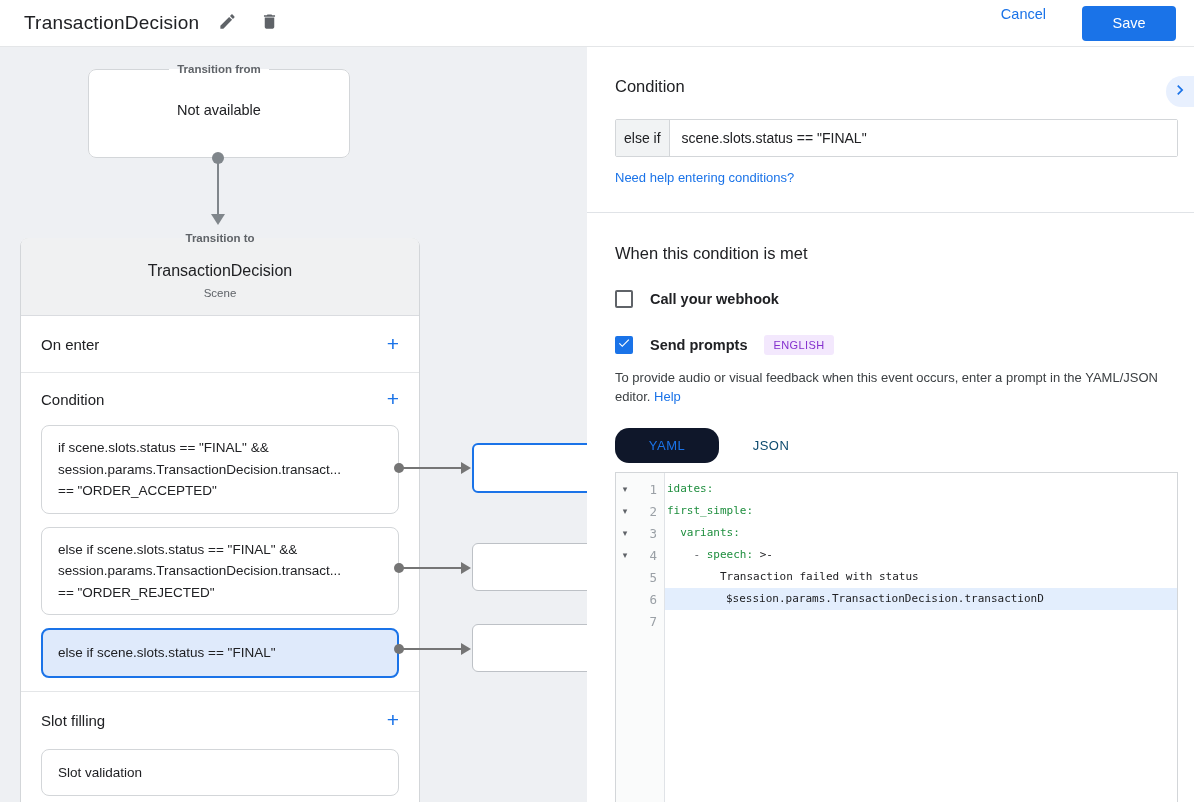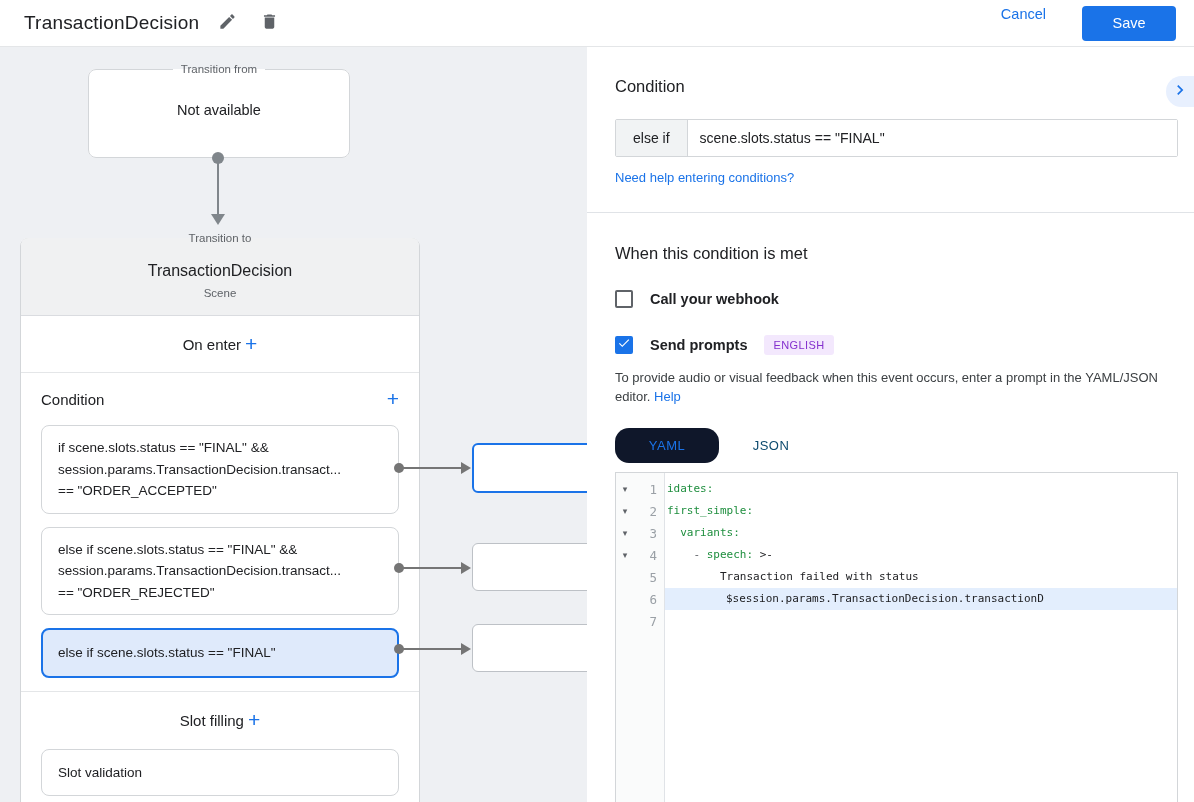--- a/index.html
+++ b/index.html
@@ -17,35 +17,35 @@
   .icon-btn svg { fill:#5f6368; }
   .topbar-right { display:flex; align-items:flex-start; gap:36px; }
   .cancel-btn { background:none; border:none; color:#1a73e8; font-size:14.5px; font-weight:500; cursor:pointer; font-family:inherit; }
   .save-btn { background:#1a73e8; border:none; color:#fff; font-size:14.5px; font-weight:500; cursor:pointer;
               border-radius:4px; width:94px; height:35px; font-family:inherit; }
 
   
   .canvas { position:absolute; left:0; top:47px; width:587px; height:755px; background:#eef0f3; overflow:hidden; }
   fieldset { border:1px solid #d3d6d9; border-radius:8px; background:#fff; }
   fieldset legend { margin:0 auto; padding:0 8px; font-size:11.5px; line-height:14px; color:#5f6368;
-                    position:relative; z-index:2; text-align:center; }
+                    position:relative; z-index:2; text-align:center;font-weight:bold; }
   .flow-from { position:absolute; left:88px; top:15px; width:262px; height:96px; text-align:center; }
   .from-content { margin-top:26px; font-size:14.5px; color:#202124; }
 
   .v-dot { position:absolute; left:212px; top:105px; width:12px; height:12px; border-radius:50%; background:#80868b; }
   .v-line { position:absolute; left:217px; top:111px; width:2px; height:56px; background:#80868b; }
   .v-arrow { position:absolute; left:211px; top:167px; width:0; height:0;
              border-left:7px solid transparent; border-right:7px solid transparent; border-top:11px solid #80868b; }
 
   .flow-to { position:absolute; left:20px; top:184px; width:400px; height:640px; padding:0; }
   .scene-head { margin-top:-7px; background:#f0f1f2; border-bottom:1px solid #dadce0; border-radius:7px 7px 0 0;
                 text-align:center; padding:24px 0 16px; position:relative; z-index:1; }
   .scene-title { font-size:16px; color:#202124; }
   .scene-sub { font-size:11.5px; color:#5f6368; margin-top:7px; }
-  .to-row { display:flex; justify-content:center; align-items:center; padding:0 16px 0 20px;
+  .to-row { display:flex; justify-content:space-between; align-items:center; padding:0 16px 0 20px;
             height:57px; font-size:15px; color:#202124; }
   .to-row.bordered { border-bottom:1px solid #e4e6e8; }
   .sec-head { display:flex; justify-content:space-between; align-items:center; padding:0 16px 0 20px;
               height:52px; font-size:15px; color:#202124; }
   .plus { color:#1a73e8; font-size:21px; font-weight:300; line-height:20px; cursor:pointer; padding:0 4px; }
   .cards { padding:0 20px; }
   .cond-card { border:1px solid #d3d6d9; border-radius:8px; background:#fff; padding:11px 16px;
                font-size:13.5px; line-height:21.5px; color:#202124; white-space:pre-line; margin-bottom:13px; cursor:pointer; }
   .cond-card.selected { background:#dfeafb; border:2px solid #1a73e8; padding:12px 15px; margin-bottom:0; }
   .to-div { border-top:1px solid #e4e6e8; margin-top:13px; }
@@ -68,21 +68,21 @@
   
   .panel { position:absolute; left:587px; top:47px; width:607px; height:755px; background:#fff; z-index:5;
            padding:0 16px 0 28px; }
   .p-head-row { display:flex; justify-content:space-between; align-items:flex-start; margin-top:30px; }
   .p-title { font-size:16.5px; font-weight:400; color:#202124; }
   .collapse-btn { position:absolute; right:0; top:29px; width:28px; height:31px; background:#e8f0fe;
                   border:none; border-radius:16px 0 0 16px; cursor:pointer; display:flex; align-items:center; justify-content:center; }
   .collapse-btn svg { fill:#1a73e8; }
   .cond-input { display:flex; margin-top:23px; border:1px solid #d3d6d9; border-radius:2px; height:38px; width:100%; }
   .cond-op { background:#f1f3f4; border-right:1px solid #d3d6d9; display:flex; align-items:center;
-             padding:0 17px; font-size:14px; color:#202124; }
+             padding:0 8px; font-size:14px; color:#202124; }
   .cond-expr { flex:1; border:none; outline:none; font-size:14px; color:#202124; padding:0 12px;
                font-family:inherit; background:#fff; }
   .help-link { display:inline-block; margin-top:13px; color:#1a73e8; font-size:13px; text-decoration:none; cursor:pointer; }
   .p-divider { margin:26px 0 0 -28px; width:607px; border-top:1px solid #e0e3e7; }
   .sec2-title { font-size:16.5px; font-weight:400; color:#202124; margin-top:31px; }
   .cb-row { display:flex; align-items:center; margin-top:27px; }
   .checkbox { width:18px; height:18px; border:2px solid #5f6368; border-radius:2px; background:#fff; cursor:pointer; flex:none; }
   .checkbox.checked { border-color:#1a73e8; background:#1a73e8; display:flex; align-items:center; justify-content:center; }
   .cb-label { margin-left:17px; font-size:14.5px; font-weight:700; color:#202124; }
   .lang-badge { margin-left:17px; background:#f3e8fd; color:#8430ce; font-size:11px; font-weight:500;

